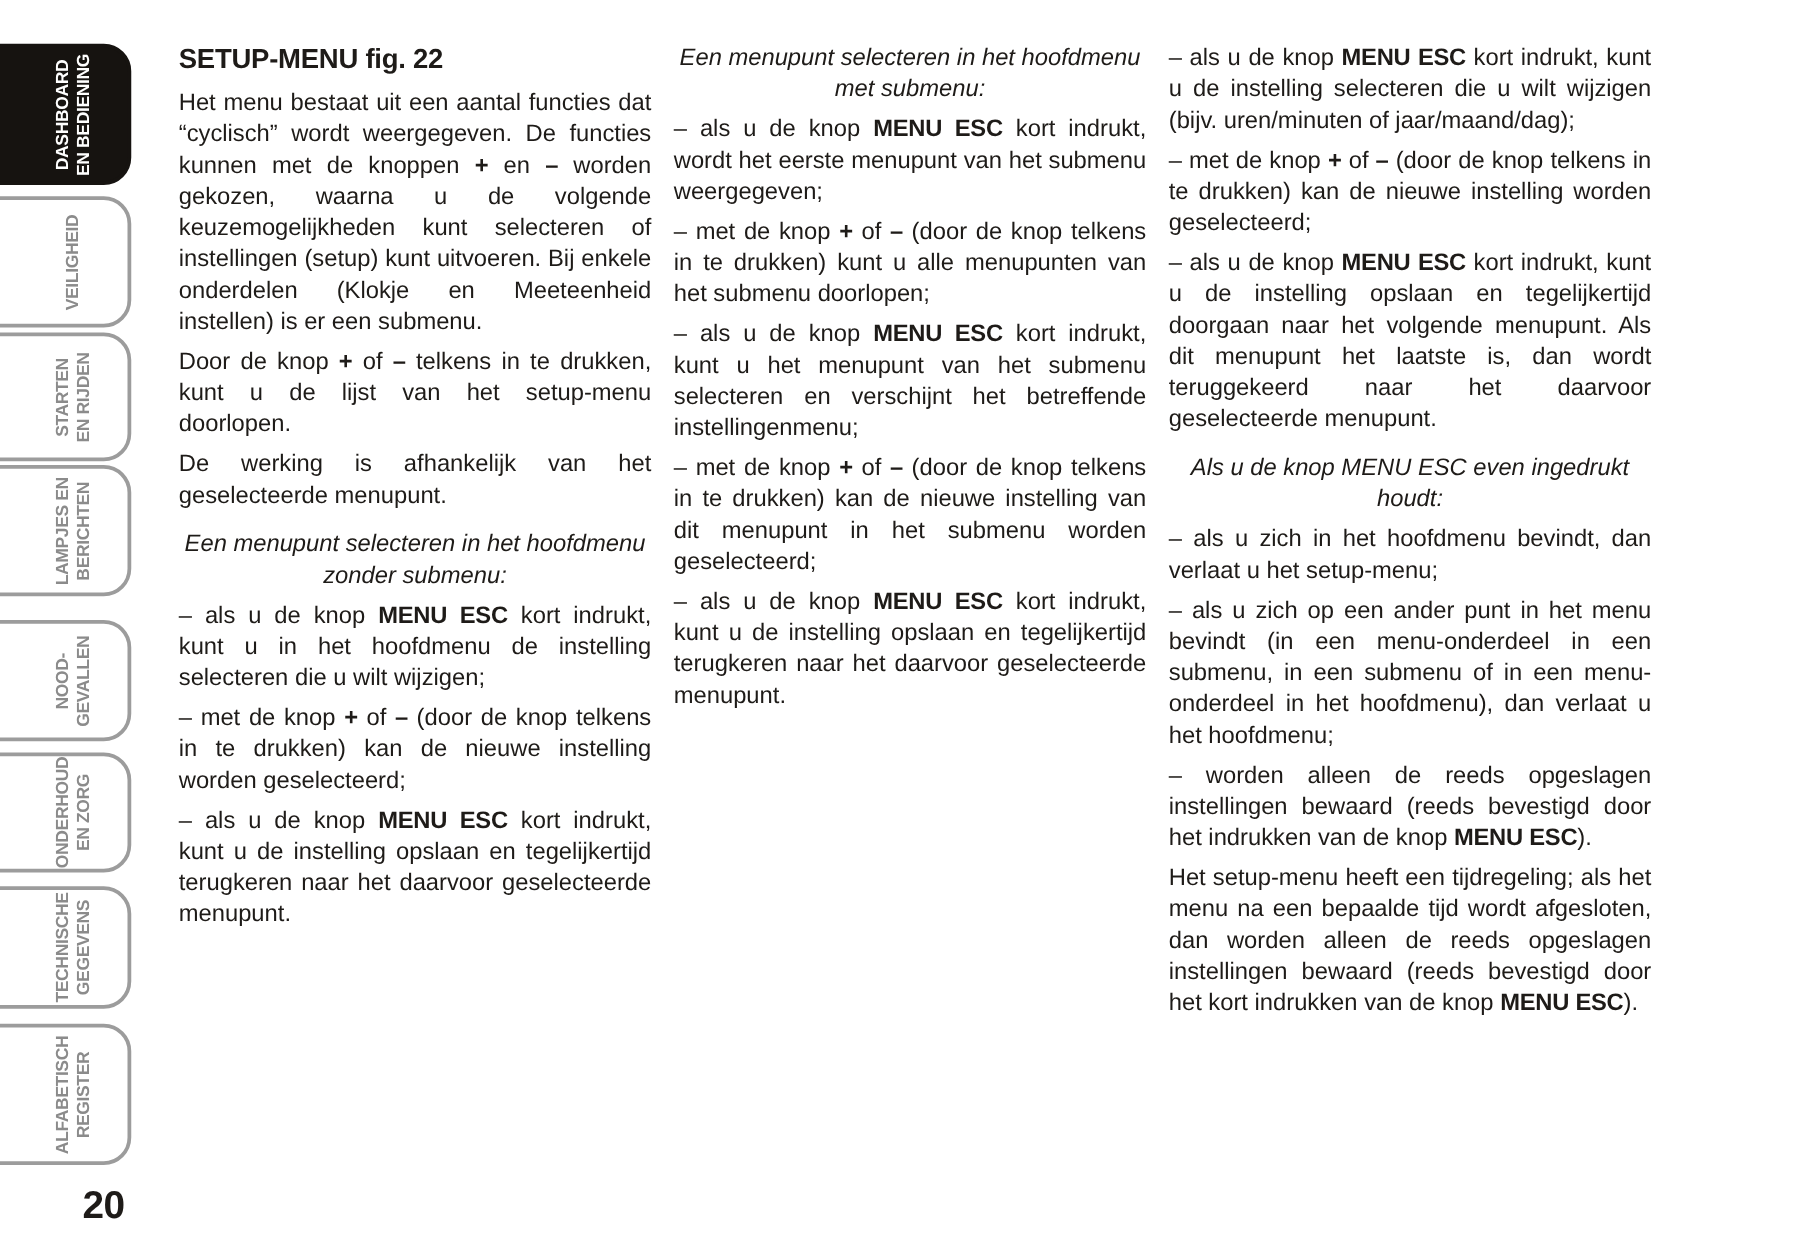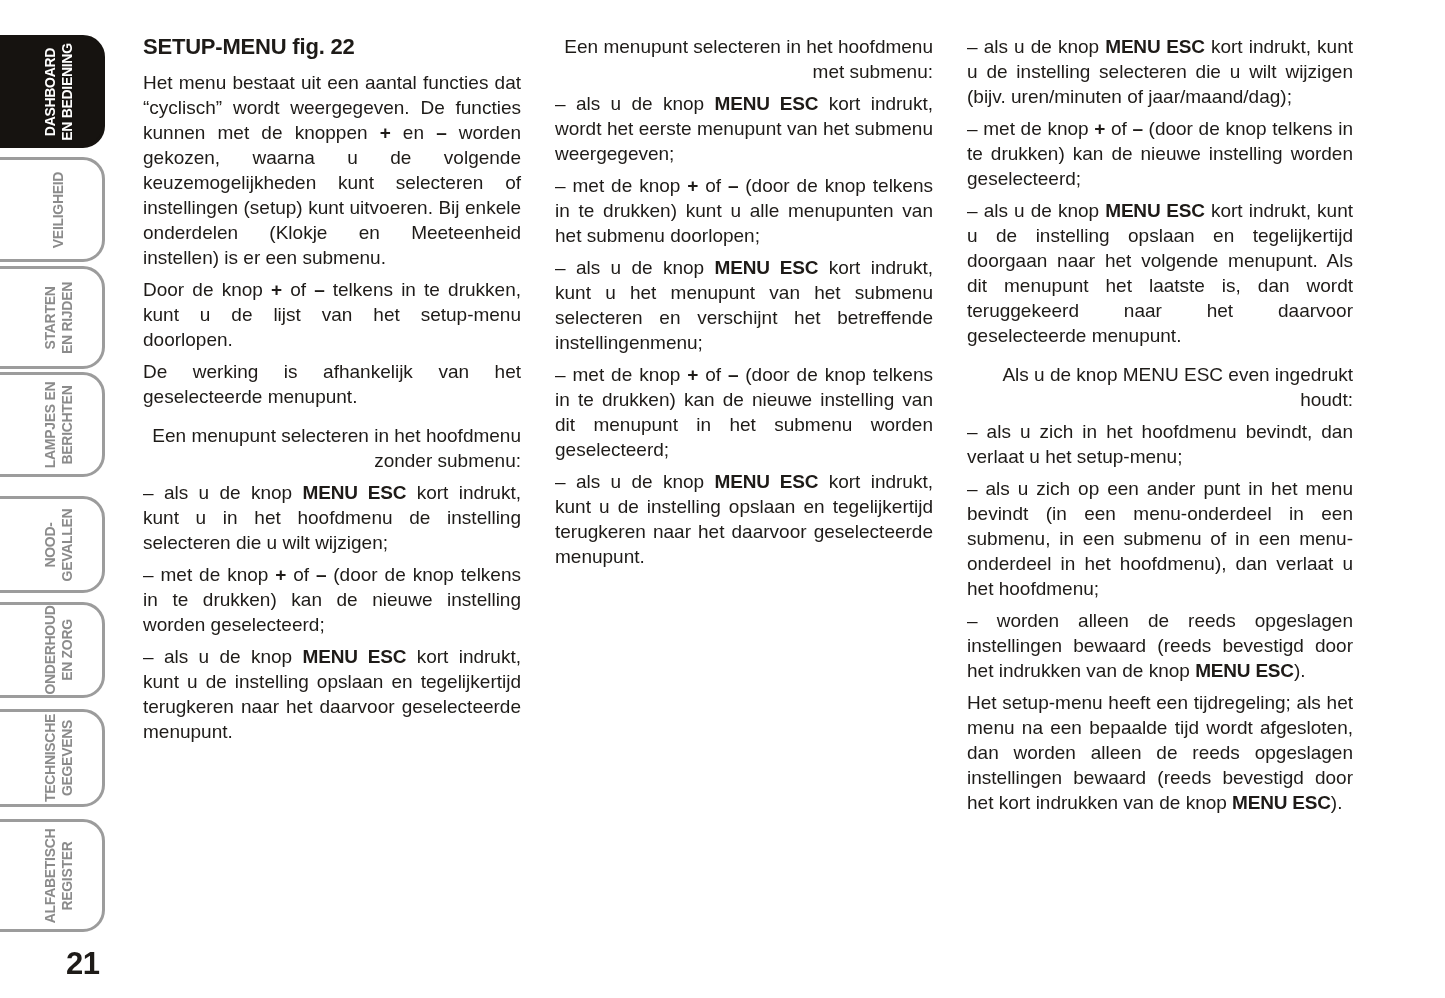--- a/index.html
+++ b/index.html
@@ -34,33 +34,33 @@
     font-size:14px; font-weight:bold; line-height:16.5px;
     letter-spacing:-0.3px;
     color:var(--tab-text, #8b8b8b);
   }
   .tab.active .tab-label span { color:var(--tab-active-text, #ffffff); }
 
   
   .content {
     position:absolute; left:143px; top:34px; width:1210px;
     display:grid; grid-template-columns:378px 378px 386px;
-    column-gap:34px;
+    column-gap:18px;
   }
   .col { min-width:0; }
   .heading {
     font-size:22px; font-weight:bold; line-height:26px;
     margin:0 0 10px; letter-spacing:-0.2px;
   }
   .body, .subhead {
     font-size:19px; line-height:25px;
     margin:0 0 7px;
   }
   .body { text-align:justify; }
-  .subhead { margin-top:14px; text-align:right; }
+  .subhead { font-style:italic; margin-top:14px; text-align:center; }
   .col > :first-child { margin-top:0; }
   .b { font-weight:bold; letter-spacing:-0.2px; }
 
   
   .page-number {
     position:absolute; left:66px; top:946px;
     font-size:31px; font-weight:bold; letter-spacing:-0.5px;
   }
 </style>
 </head>
@@ -139,14 +139,14 @@
         <p class="body"><span>– als u de knop </span><span class="b">MENU ESC</span><span> kort indrukt, kunt u de instelling selecteren die u wilt wijzigen (bijv. uren/minuten of jaar/maand/dag);</span></p>
         <p class="body"><span>– met de knop </span><span class="b">+</span><span> of </span><span class="b">–</span><span> (door de knop telkens in te drukken) kan de nieuwe instelling worden geselecteerd;</span></p>
         <p class="body"><span>– als u de knop </span><span class="b">MENU ESC</span><span> kort indrukt, kunt u de instelling opslaan en tegelijkertijd doorgaan naar het volgende menupunt. Als dit menupunt het laatste is, dan wordt teruggekeerd naar het daarvoor geselecteerde menupunt.</span></p>
         <p class="subhead"><span>Als u de knop MENU ESC even ingedrukt houdt:</span></p>
         <p class="body"><span>– als u zich in het hoofdmenu bevindt, dan verlaat u het setup-menu;</span></p>
         <p class="body"><span>– als u zich op een ander punt in het menu bevindt (in een menu-onderdeel in een submenu, in een submenu of in een menu-onderdeel in het hoofdmenu), dan verlaat u het hoofdmenu;</span></p>
         <p class="body"><span>– worden alleen de reeds opgeslagen instellingen bewaard (reeds bevestigd door het indrukken van de knop </span><span class="b">MENU ESC</span><span>).</span></p>
         <p class="body"><span>Het setup-menu heeft een tijdregeling; als het menu na een bepaalde tijd wordt afgesloten, dan worden alleen de reeds opgeslagen instellingen bewaard (reeds bevestigd door het kort indrukken van de knop </span><span class="b">MENU ESC</span><span>).</span></p>
       </div>
   </main>
-  <div class="page-number">21</div>
+  <div class="page-number">20</div>
 </div>
 
 </body></html>

